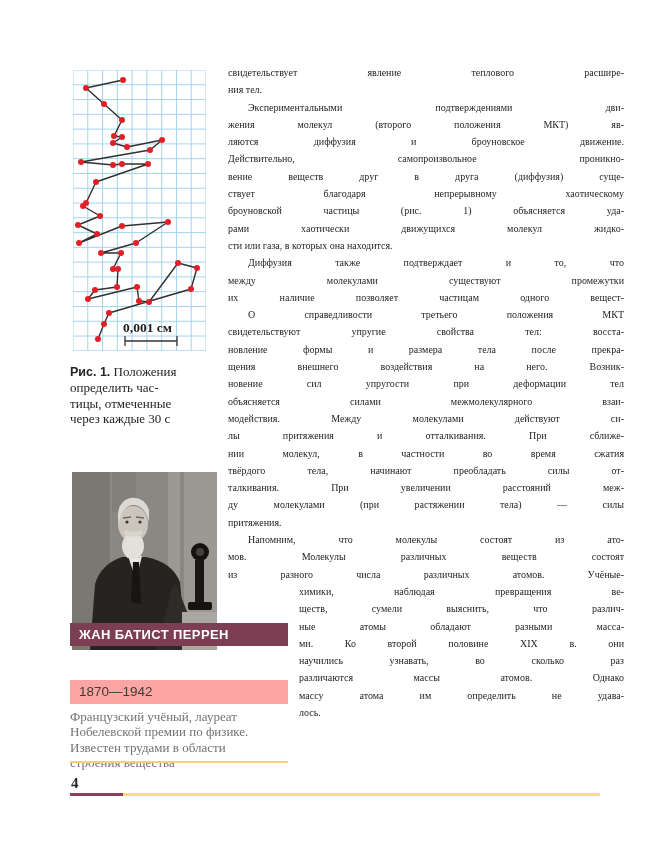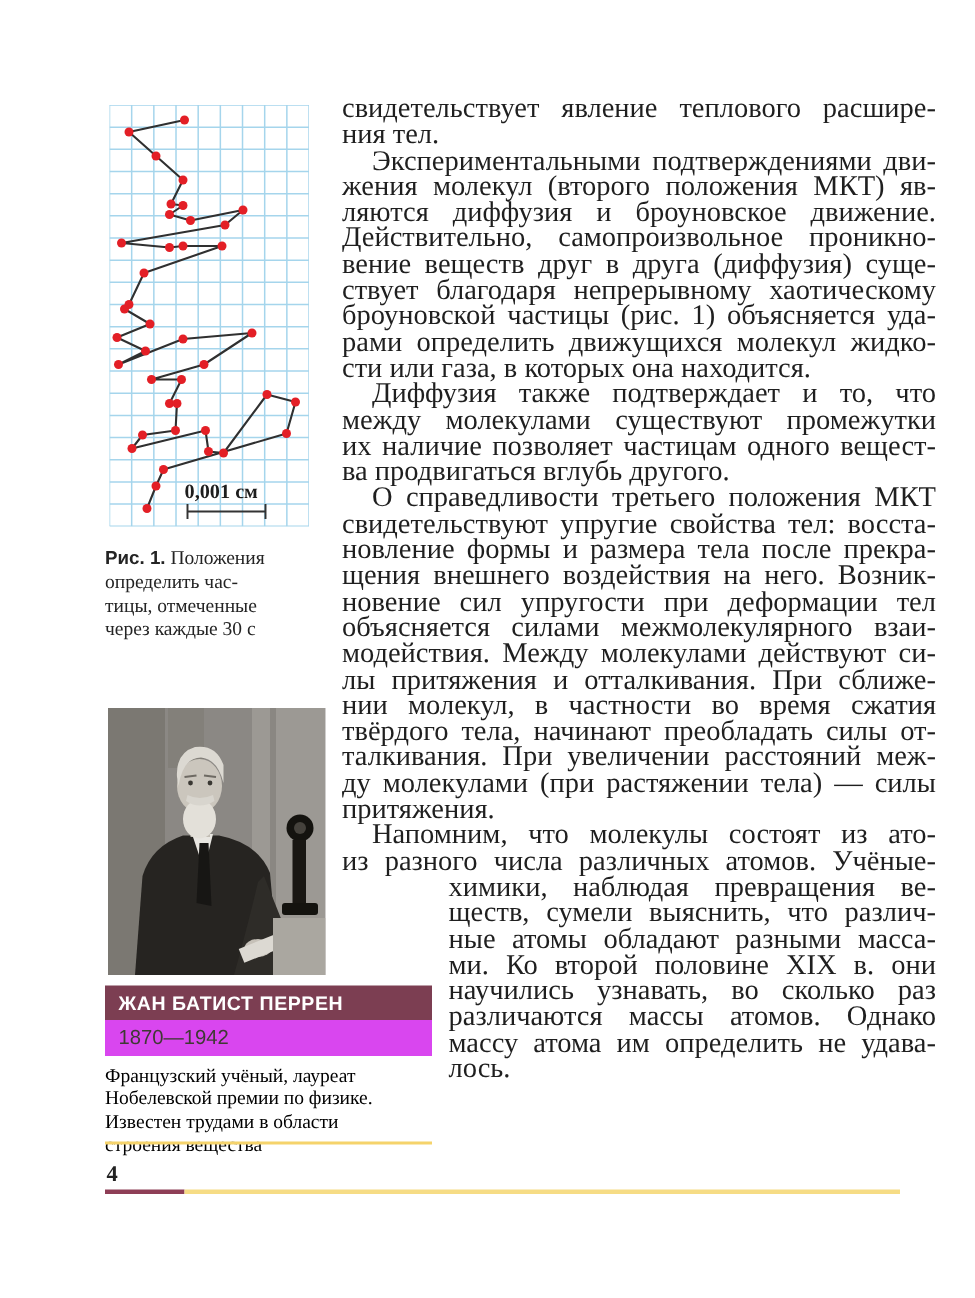--- a/index.html
+++ b/index.html
@@ -7,35 +7,35 @@
         font-family:"Liberation Serif","DejaVu Serif",serif;color:#1f1f1f;}
 
   
   .fig-wrap{position:absolute;left:73px;top:70px;width:133px;height:281px;}
   .fig-caption{position:absolute;left:70px;top:364px;width:168px;
                font-size:13px;line-height:15.4px;color:#242424;}
   .fig-label{font-family:"Liberation Sans","DejaVu Sans",sans-serif;font-weight:bold;font-size:12.5px;text-align:right;}
 
   .photo{position:absolute;left:72px;top:472px;width:145px;height:178px;}
 
-  .bio-name{position:absolute;left:70px;top:657px;width:218px;height:23px;
+  .bio-name{position:absolute;left:70px;top:623px;width:218px;height:23px;
             box-sizing:border-box;padding-left:9px;line-height:23px;
             font-family:"Liberation Sans","DejaVu Sans",sans-serif;
             font-weight:bold;font-size:13px;letter-spacing:.4px;color:#ffffff;}
   .bio-years{position:absolute;left:70px;top:680px;width:218px;height:24px;
              box-sizing:border-box;padding-left:9px;line-height:24px;
              font-family:"Liberation Sans","DejaVu Sans",sans-serif;
              font-size:13.5px;color:#3f3a33;}
   .bio-desc{position:absolute;left:70px;top:709px;width:228px;
-            font-size:13px;line-height:15.4px;color:#000000;}
+            font-size:13px;line-height:15.4px;color:#737373;}
   .bio-rule{position:absolute;left:70px;top:761px;width:218px;height:2px;}
 
   
   .main-col{position:absolute;left:228px;top:64px;width:396px;
-            font-size:19px;color:#1f1f1f;}
+            font-size:10px;color:#1f1f1f;}
   .tl{height:17.3px;line-height:17.3px;text-align:justify;text-align-last:justify;
       white-space:normal;overflow:visible;}
   .tl.end{text-align-last:left;}
   .tl.ind{text-indent:20px;}
   .tl.nar{margin-left:71px;}
 
   
   .page-num{position:absolute;left:71px;top:775px;font-size:15px;font-weight:bold;color:#222;}
   .rule-maroon{position:absolute;left:70px;top:793px;width:53px;height:3px;}
   .rule-yellow{position:absolute;left:123px;top:793px;width:477px;height:3px;}
@@ -170,59 +170,59 @@
         <rect x="110" y="140" width="35" height="38" fill="#aaa7a0"></rect>
         <circle cx="128" cy="80" r="9" fill="#14130f"></circle>
         <circle cx="128" cy="80" r="4" fill="#45423c"></circle>
         <rect x="123" y="88" width="9" height="44" fill="#191713"></rect>
         <rect x="116" y="130" width="24" height="8" rx="2" fill="#14130f"></rect>
       </g>
     </svg>
   </div>
 
   <div class="bio-name" style="background: rgb(124, 62, 82);">ЖАН БАТИСТ ПЕРРЕН</div>
-  <div class="bio-years" style="background: #d946ef;">1870—1942</div>
+  <div class="bio-years" style="background: #fca5a5;">1870—1942</div>
   <div class="bio-desc">
     <div>Французский учёный, лауреат</div>
     <div>Нобелевской премии по физике.</div>
     <div>Известен трудами в области</div>
     <div>строения вещества</div>
   </div>
   <div class="bio-rule" style="background: rgb(245, 211, 107);"></div>
 
   <div class="main-col" id="main-col">
       <div class="tl">свидетельствует явление теплового расшире-</div>
       <div class="tl end">ния тел.</div>
       <div class="tl ind">Экспериментальными подтверждениями дви-</div>
       <div class="tl">жения молекул (второго положения МКТ) яв-</div>
       <div class="tl">ляются диффузия и броуновское движение.</div>
       <div class="tl">Действительно, самопроизвольное проникно-</div>
       <div class="tl">вение веществ друг в друга (диффузия) суще-</div>
       <div class="tl">ствует благодаря непрерывному хаотическому</div>
       <div class="tl">броуновской частицы (рис. 1) объясняется уда-</div>
-      <div class="tl">рами определить движущихся молекул жидко-</div>
+      <div class="tl">рами хаотически движущихся молекул жидко-</div>
       <div class="tl end">сти или газа, в которых она находится.</div>
       <div class="tl ind">Диффузия также подтверждает и то, что</div>
       <div class="tl">между молекулами существуют промежутки</div>
       <div class="tl">их наличие позволяет частицам одного вещест-</div>
-      <div class="tl end">ва продвигаться вглубь другого.</div>
       <div class="tl ind">О справедливости третьего положения МКТ</div>
       <div class="tl">свидетельствуют упругие свойства тел: восста-</div>
       <div class="tl">новление формы и размера тела после прекра-</div>
       <div class="tl">щения внешнего воздействия на него. Возник-</div>
       <div class="tl">новение сил упругости при деформации тел</div>
       <div class="tl">объясняется силами межмолекулярного взаи-</div>
       <div class="tl">модействия. Между молекулами действуют си-</div>
       <div class="tl">лы притяжения и отталкивания. При сближе-</div>
       <div class="tl">нии молекул, в частности во время сжатия</div>
       <div class="tl">твёрдого тела, начинают преобладать силы от-</div>
       <div class="tl">талкивания. При увеличении расстояний меж-</div>
       <div class="tl">ду молекулами (при растяжении тела) — силы</div>
       <div class="tl end">притяжения.</div>
       <div class="tl ind">Напомним, что молекулы состоят из ато-</div>
+      <div class="tl">мов. Молекулы различных веществ состоят</div>
       <div class="tl">из разного числа различных атомов. Учёные-</div>
       <div class="tl nar">химики, наблюдая превращения ве-</div>
       <div class="tl nar">ществ, сумели выяснить, что различ-</div>
       <div class="tl nar">ные атомы обладают разными масса-</div>
       <div class="tl nar">ми. Ко второй половине XIX в. они</div>
       <div class="tl nar">научились узнавать, во сколько раз</div>
       <div class="tl nar">различаются массы атомов. Однако</div>
       <div class="tl nar">массу атома им определить не удава-</div>
       <div class="tl end nar">лось.</div>
     </div>

